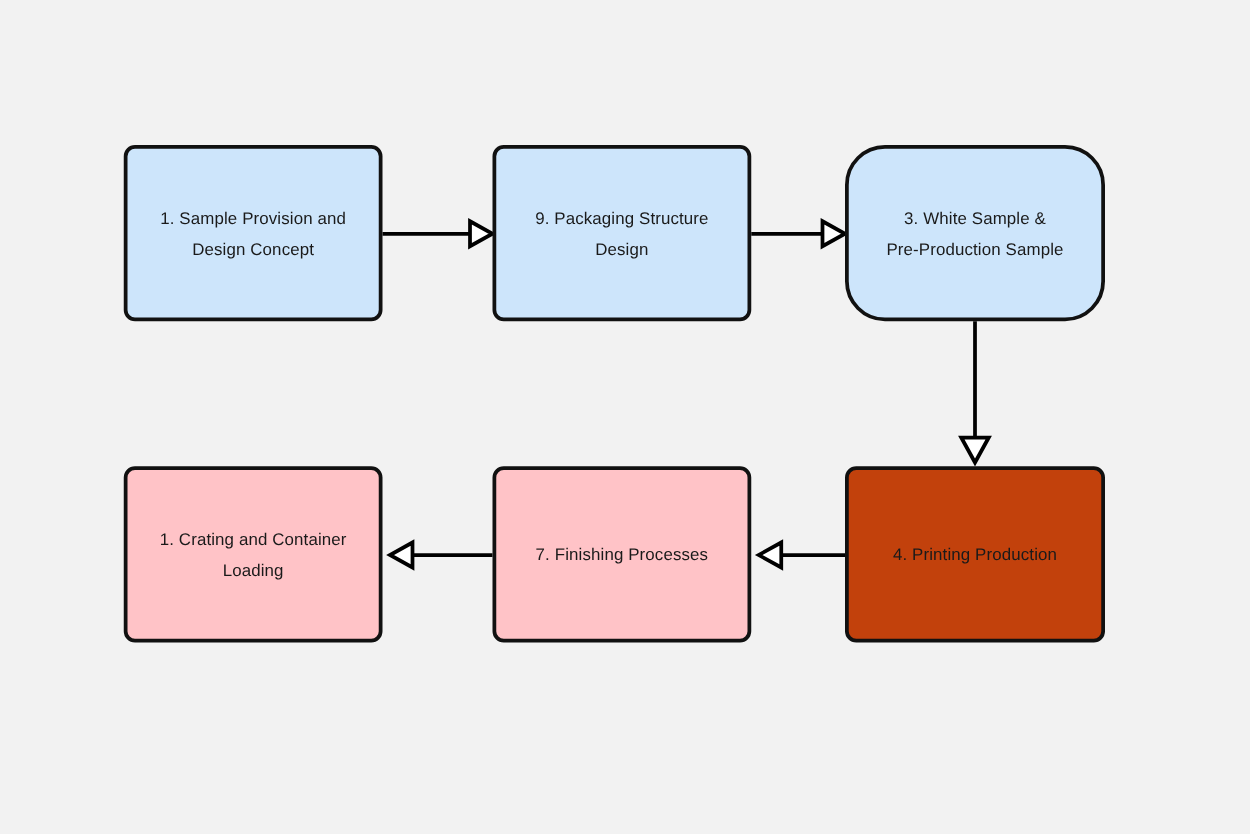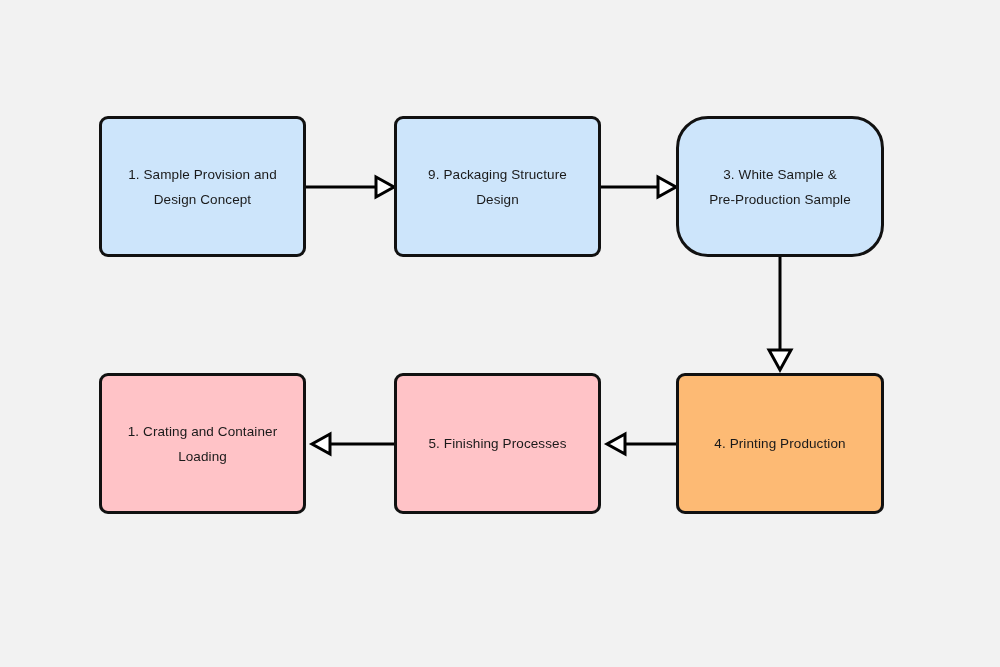--- a/index.html
+++ b/index.html
@@ -43,21 +43,21 @@
     padding: 0 10px;
     white-space: pre-line;
     z-index: 2;
   }
   .node-label {
     display: block;
     width: 100%;
     white-space: pre-line;
   }
   .fill-blue  { background: #cde5fb; }
-  .fill-green { background: #fdba74; }
+  .fill-green { background: #c2410c; }
   .fill-pink  { background: #ffc3c7; }
 </style>
 </head>
 <body>
 
 <div id="flow-canvas">
 
   <svg id="edges" viewBox="0 0 1000 667" xmlns="http://www.w3.org/2000/svg">
 
     <g>
@@ -99,21 +99,21 @@
   <div class="node fill-blue" style="left:676px; top:116px; width:208px; height:141px;border-radius:32px;">
     <span class="node-label">3.   White Sample &amp;
 Pre-Production Sample</span>
   </div>
 
   <div class="node fill-green" style="left:676px; top:373px; width:208px; height:141px;">
     <span class="node-label">4. Printing Production</span>
   </div>
 
   <div class="node fill-pink" style="left:394px; top:373px; width:207px; height:141px;">
-    <span class="node-label">5. Finishing Processes</span>
+    <span class="node-label">7. Finishing Processes</span>
   </div>
 
   <div class="node fill-pink" style="left:99px; top:373px; width:207px; height:141px;">
     <span class="node-label">1. Crating and Container
 Loading</span>
   </div>
 
 </div>
 
 </body></html>

